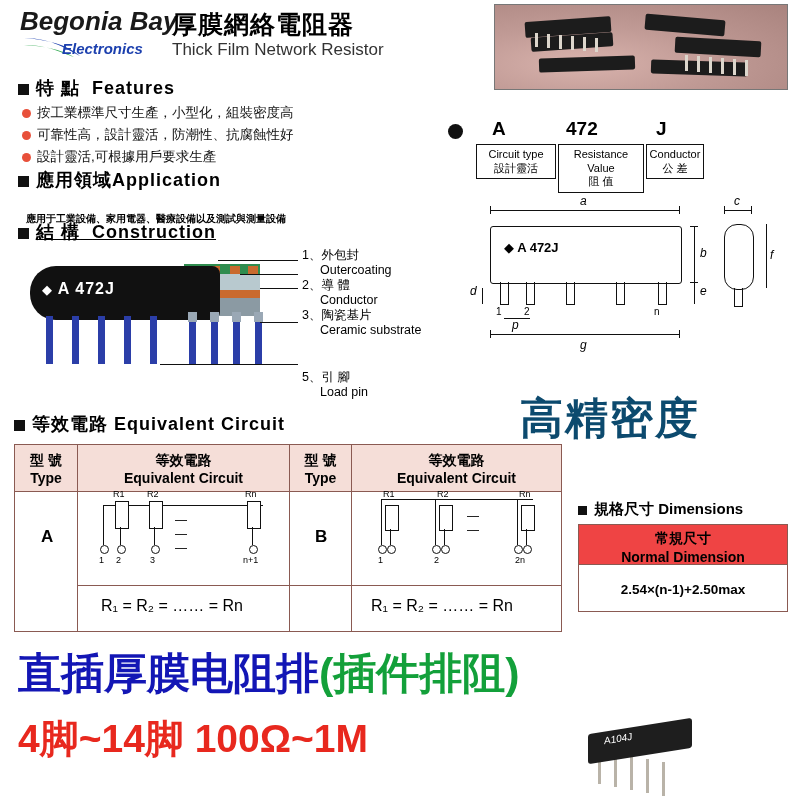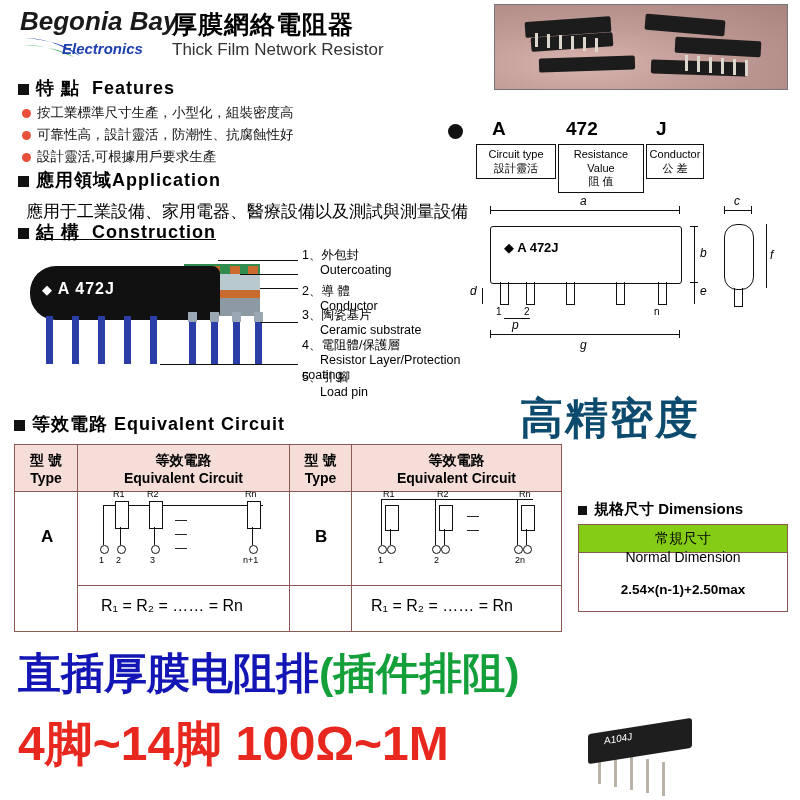--- a/index.html
+++ b/index.html
@@ -29,21 +29,21 @@
   .sq{display:inline-block;width:11px;height:11px;background:#111;margin-right:7px;vertical-align:middle;}
   .sec-title{font-size:18px;font-weight:bold;letter-spacing:1px;}
   .bullet{display:inline-block;width:9px;height:9px;border-radius:50%;background:#e8503a;margin-right:6px;vertical-align:middle;}
   .feat{font-size:13.5px;color:#111;}
 
   #features-title{left:18px;top:76px;}
   #f1{left:22px;top:104px;}
   #f2{left:22px;top:126px;}
   #f3{left:22px;top:148px;}
   #app-title{left:18px;top:168px;}
-  #app-text{left:26px;top:200px;font-size:17px;}
+  #app-text{left:26px;top:212px;font-size:10px;font-weight:bold;}
   #constr-title{left:18px;top:220px;text-decoration:underline;}
 
   
   #legend{left:448px;top:118px;width:260px;}
   #legend .dot{position:absolute;left:0px;top:6px;width:15px;height:15px;border-radius:50%;background:#111;}
   #legend .code{position:absolute;font-weight:bold;font-size:19px;}
   #lg-a{left:44px;top:0px;}
   #lg-472{left:118px;top:0px;}
   #lg-j{left:208px;top:0px;}
   .lgbox{position:absolute;top:26px;border:1px solid #111;text-align:center;font-size:11px;line-height:13.5px;padding:3px 0;}
@@ -86,27 +86,27 @@
   .typeltr{position:absolute;font-size:17px;font-weight:bold;}
   .formula{position:absolute;font-size:16px;}
   .resbox{position:absolute;border:1px solid #111;background:#fff;}
   .pinlbl{position:absolute;font-size:9px;}
   .circ{position:absolute;width:7px;height:7px;border:1px solid #111;border-radius:50%;background:#fff;}
   .wire{position:absolute;background:#111;}
 
   
   #dimsec-title{left:578px;top:500px;font-size:15px;font-weight:bold;}
   #dimtable{left:578px;top:524px;width:208px;height:86px;border:1.4px solid #8a5a52;}
-  #dimtable .hdr{position:absolute;left:0;top:0;right:0;height:28px;background:#84cc16;border-bottom:1.4px solid #8a5a52;text-align:center;font-size:14px;line-height:19px;padding-top:4px;box-sizing:border-box;}
+  #dimtable .hdr{position:absolute;left:0;top:0;right:0;height:40px;background:#ef4444;border-bottom:1.4px solid #8a5a52;text-align:center;font-size:14px;line-height:19px;padding-top:4px;box-sizing:border-box;font-weight:bold;}
   #dimtable .val{position:absolute;left:0;top:46px;right:0;bottom:0;text-align:center;font-size:13.5px;line-height:38px;font-weight:bold;}
 
   
   #banner1{left:18px;top:645px;font-size:43px;font-weight:bold;color:#1316b5;letter-spacing:0px;white-space:nowrap;}
   #banner1 .green{color:#13a03a;}
-  #banner2{left:18px;top:712px;font-size:48px;font-weight:bold;color:#e8281e;white-space:nowrap;}
+  #banner2{left:18px;top:712px;font-size:39px;font-weight:bold;color:#e8281e;white-space:nowrap;}
 
   
   #chipimg{left:580px;top:720px;width:120px;height:72px;}
   #chipimg .cbody{position:absolute;left:8px;top:6px;width:104px;height:30px;background:#1e1e1e;border-radius:3px;transform:skewY(-9deg);}
   #chipimg .clabel{position:absolute;left:24px;top:13px;color:#fff;font-size:10px;transform:skewY(-9deg);}
   #chipimg .cpin{position:absolute;width:3px;height:34px;background:#b9b3a8;}
 </style>
 </head>
 <body>
 
@@ -208,31 +208,27 @@
   <div class="leadline" style="left:208px;top:16px;width:80px;"></div>
   <div class="leadline" style="left:230px;top:30px;width:58px;"></div>
   <div class="leadline" style="left:250px;top:44px;width:38px;"></div>
   <div class="leadline" style="left:250px;top:78px;width:38px;"></div>
   <div class="leadline" style="left:150px;top:120px;width:138px;"></div>
 
   <div class="numtxt" style="left:292px;top:4px;">
     <span>1、</span><span>外包封</span><br>
     <span style="margin-left:18px;">Outercoating</span>
   </div>
-  <div class="numtxt" style="left:292px;top:40px;">
+  <div class="numtxt" style="left:292px;top:34px;">
     <span>2、</span><span>導 體</span><br>
     <span style="margin-left:18px;">Conductor</span>
   </div>
   <div class="numtxt" style="left:292px;top:64px;">
     <span>3、</span><span>陶瓷基片</span><br>
     <span style="margin-left:18px;">Ceramic substrate</span>
-  </div>
-  <div class="numtxt" style="left:292px;top:94px;">
-    <span>4、</span><span>電阻體/保護層</span><br>
-    <span style="margin-left:18px;">Resistor Layer/Protection coating</span>
   </div>
   <div class="numtxt" style="left:292px;top:126px;">
     <span>5、</span><span>引 腳</span><br>
     <span style="margin-left:18px;">Load pin</span>
   </div>
 </div>
 
 <div class="abs" id="dim">
   <div id="dimbox"></div>
   <div id="dimmark">◆ <span>A  472J</span></div>

